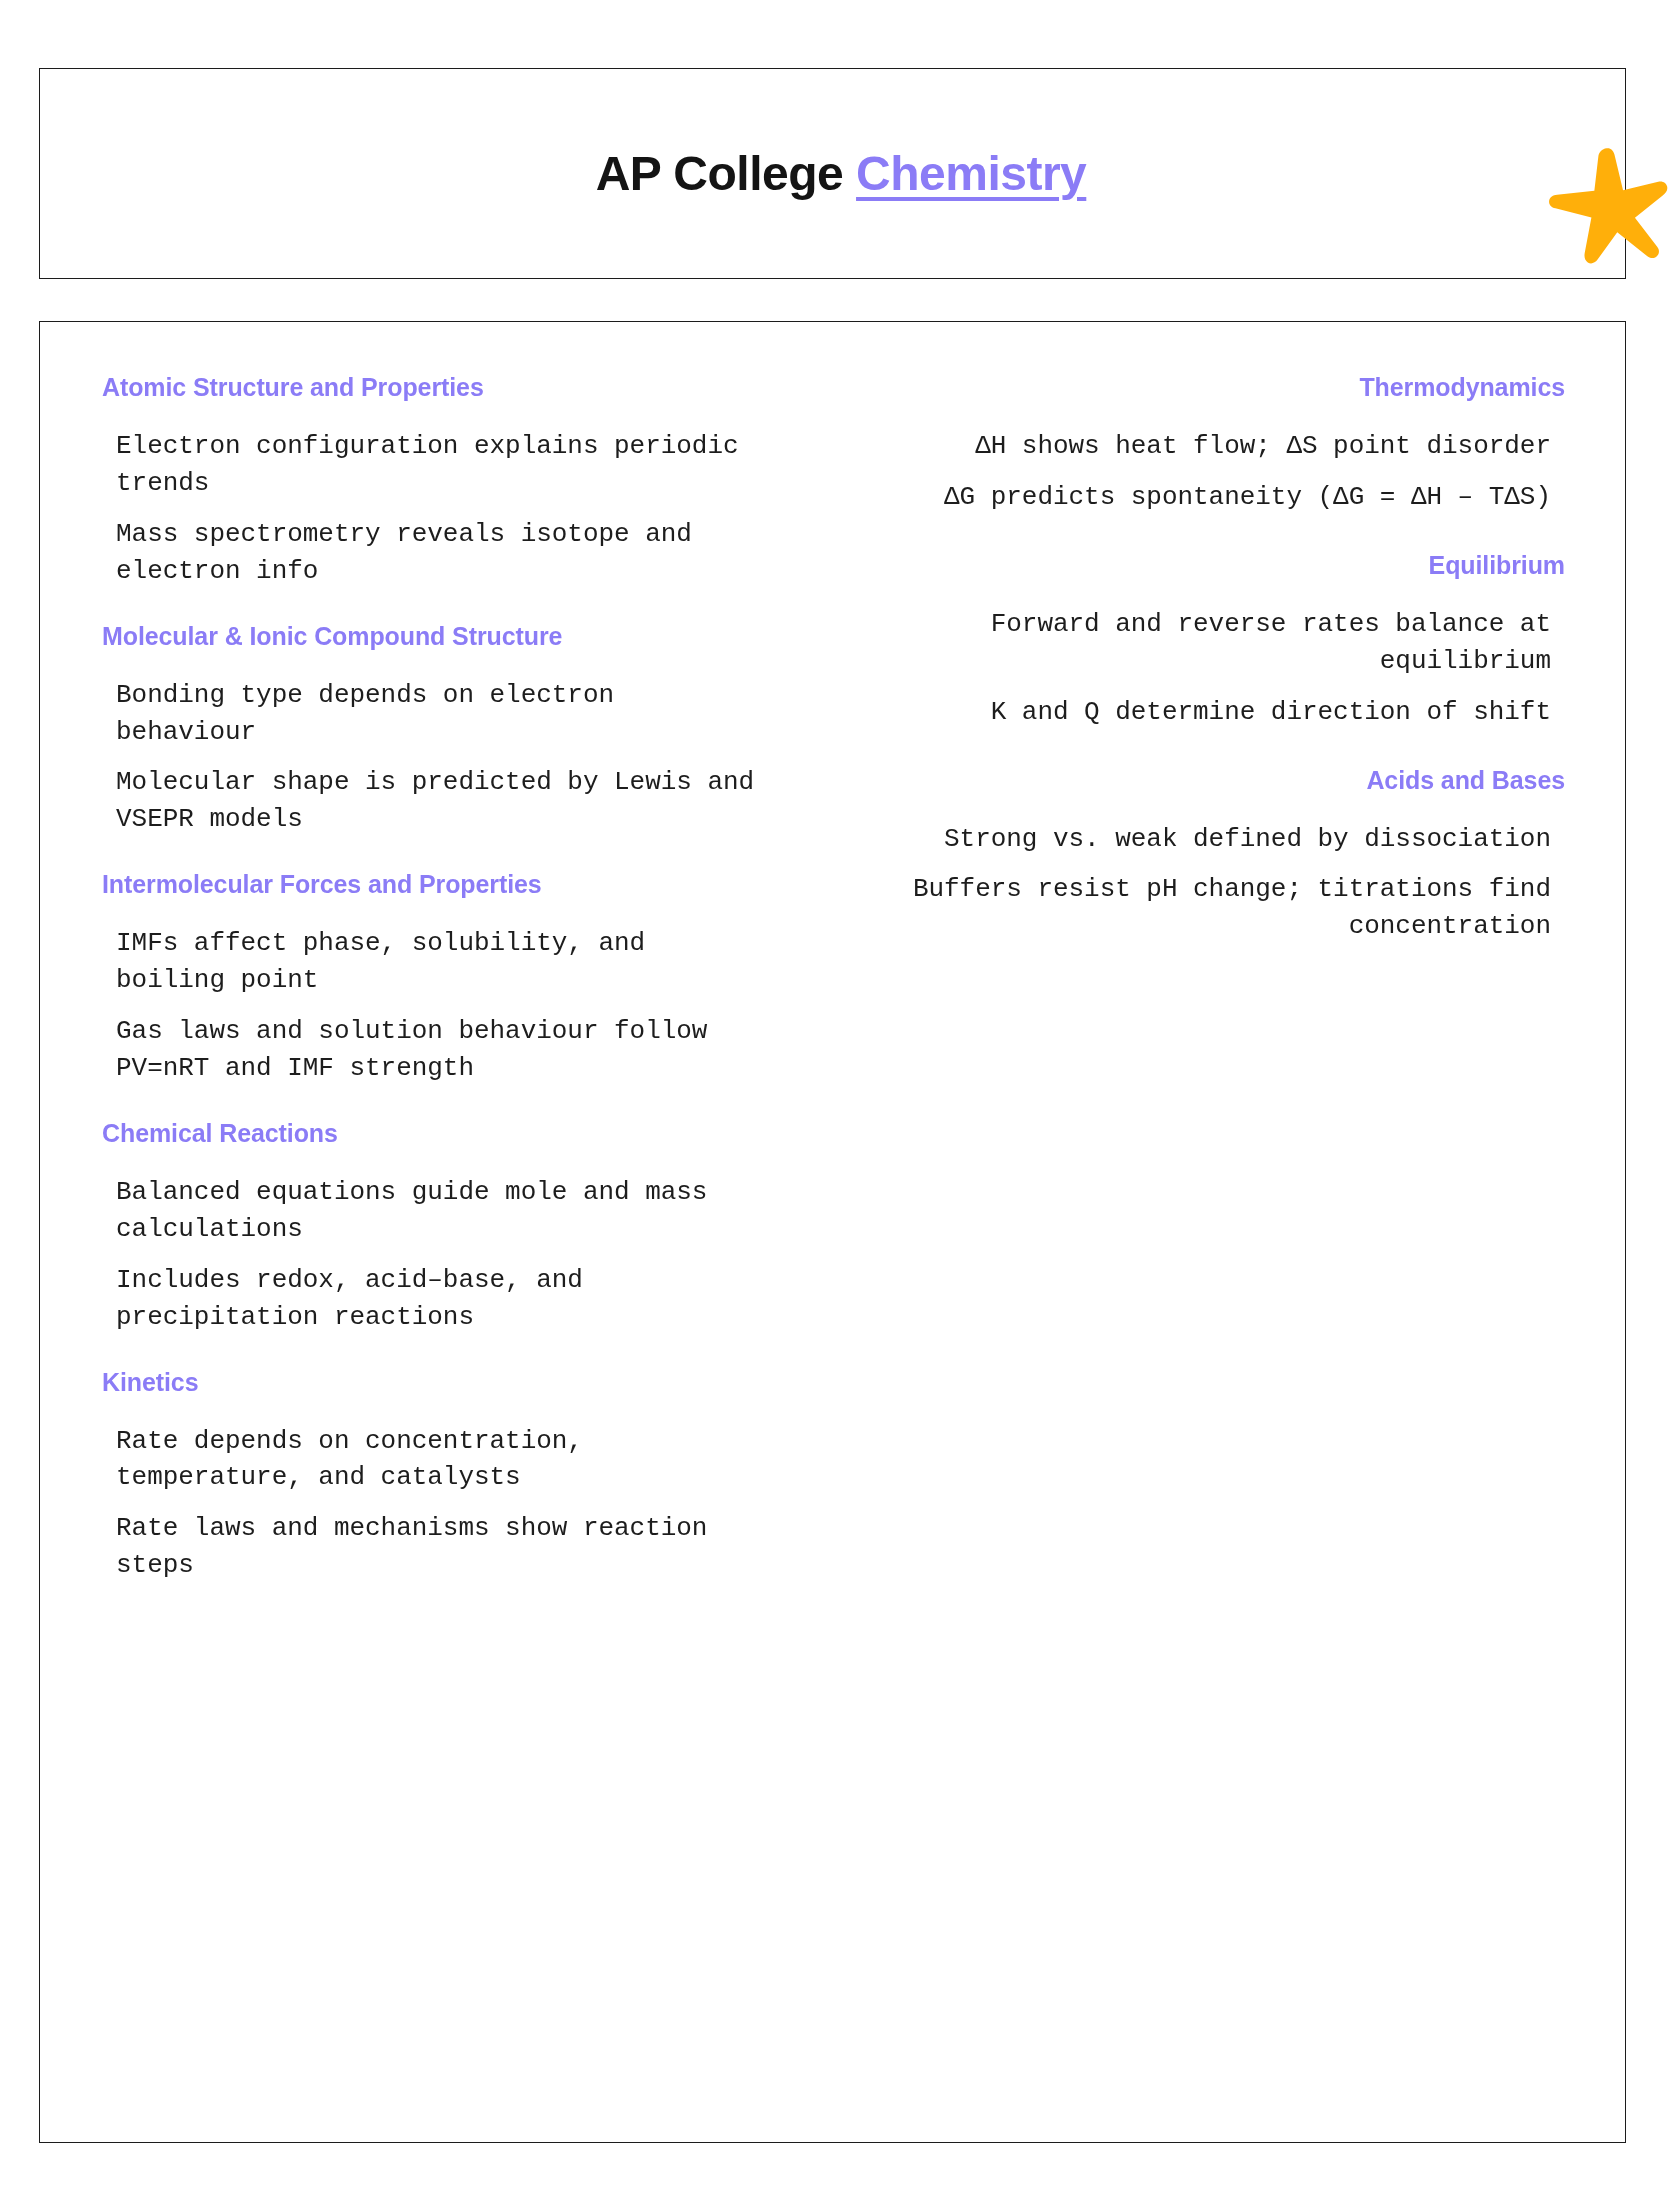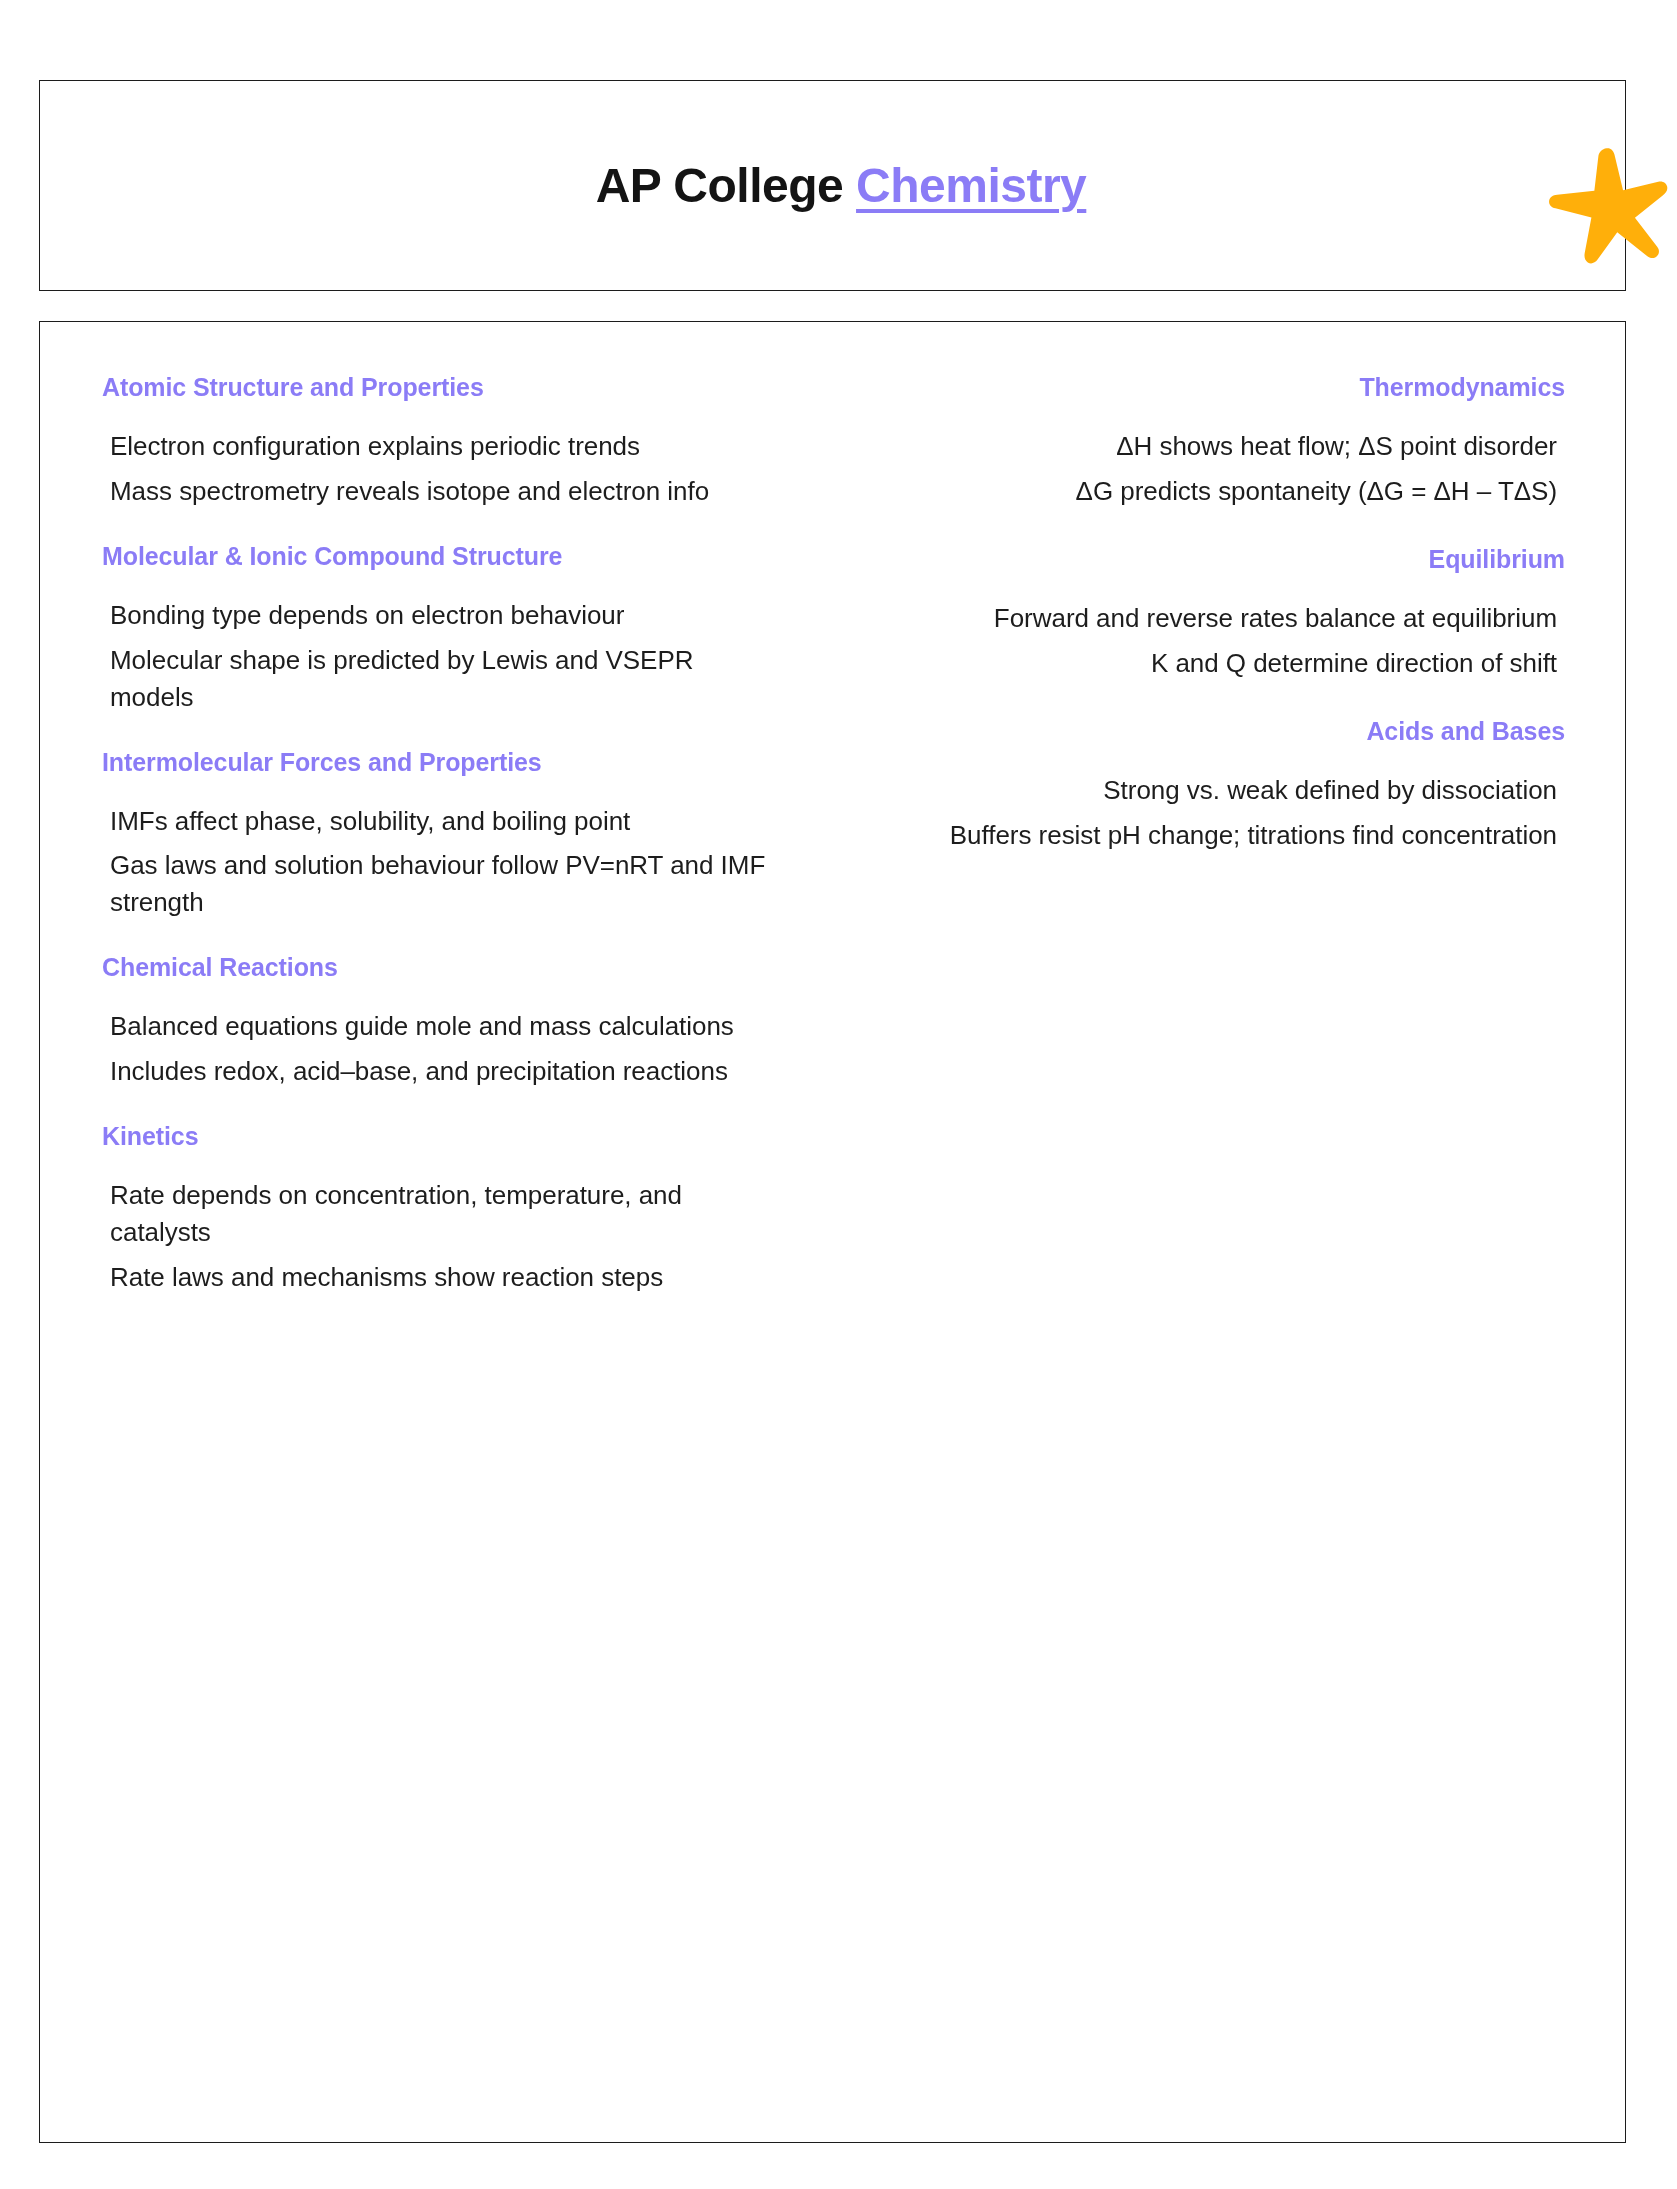--- a/index.html
+++ b/index.html
@@ -21,21 +21,21 @@
     left: 0; top: 0;
     width: 1678px;
     height: 2189px;
     background: #ffffff;
   }
 
   
   .header-box {
     position: absolute;
     left: 39px;
-    top: 80px;
+    top: 68px;
     width: 1587px;
     height: 211px;
     border: 1.7px solid #1c1c1c;
     box-sizing: border-box;
     background: #ffffff;
   }
 
   .header-title {
     position: absolute;
     left: 0;
@@ -122,21 +122,22 @@
 
   .section-body {
     margin: 0;
   }
 
   .bullet-line {
     font-size: 26px;
     line-height: 1.42;
     color: #1d1d1d;
     letter-spacing: -0.04px;
-    margin: 8px;
+    margin: 14px;
+    font-family: Liberation Mono, monospace;
   }
 
   
   .column.left .section { margin-bottom: 31px; }
   .column.right .section { margin-bottom: 34px; text-align: right; }
 </style>
 </head>
 <body>
 
 <div class="page">

